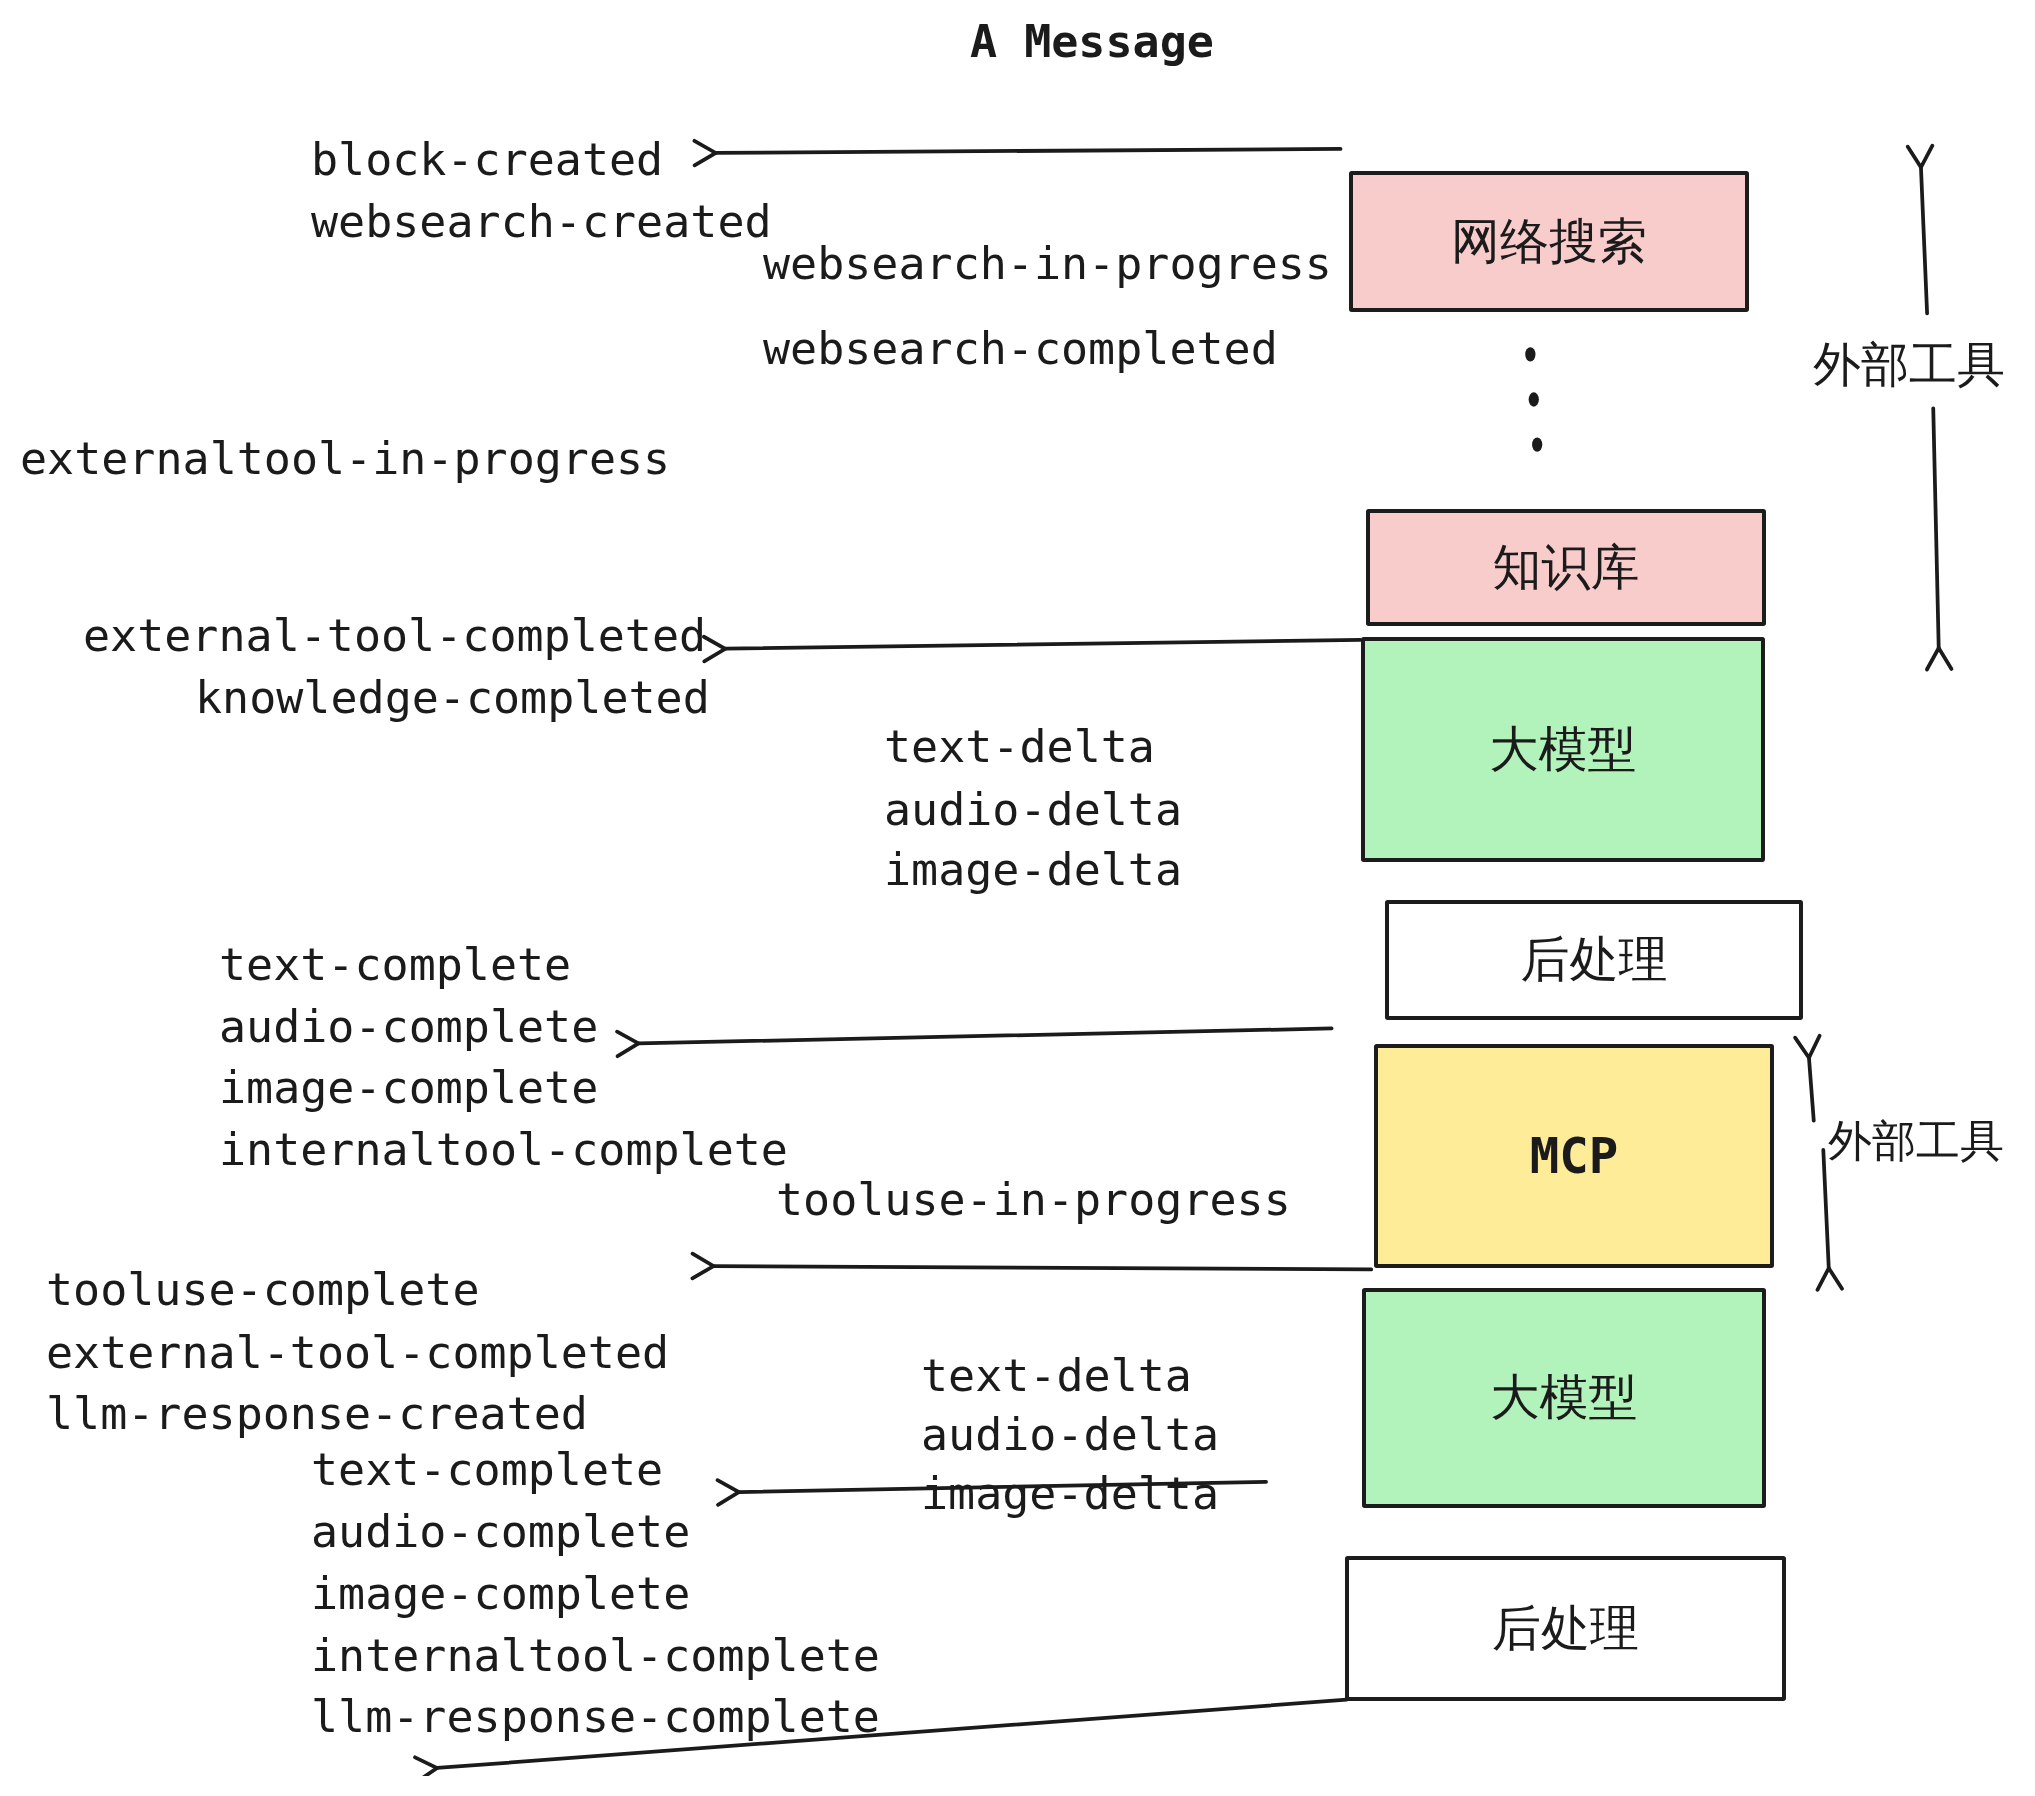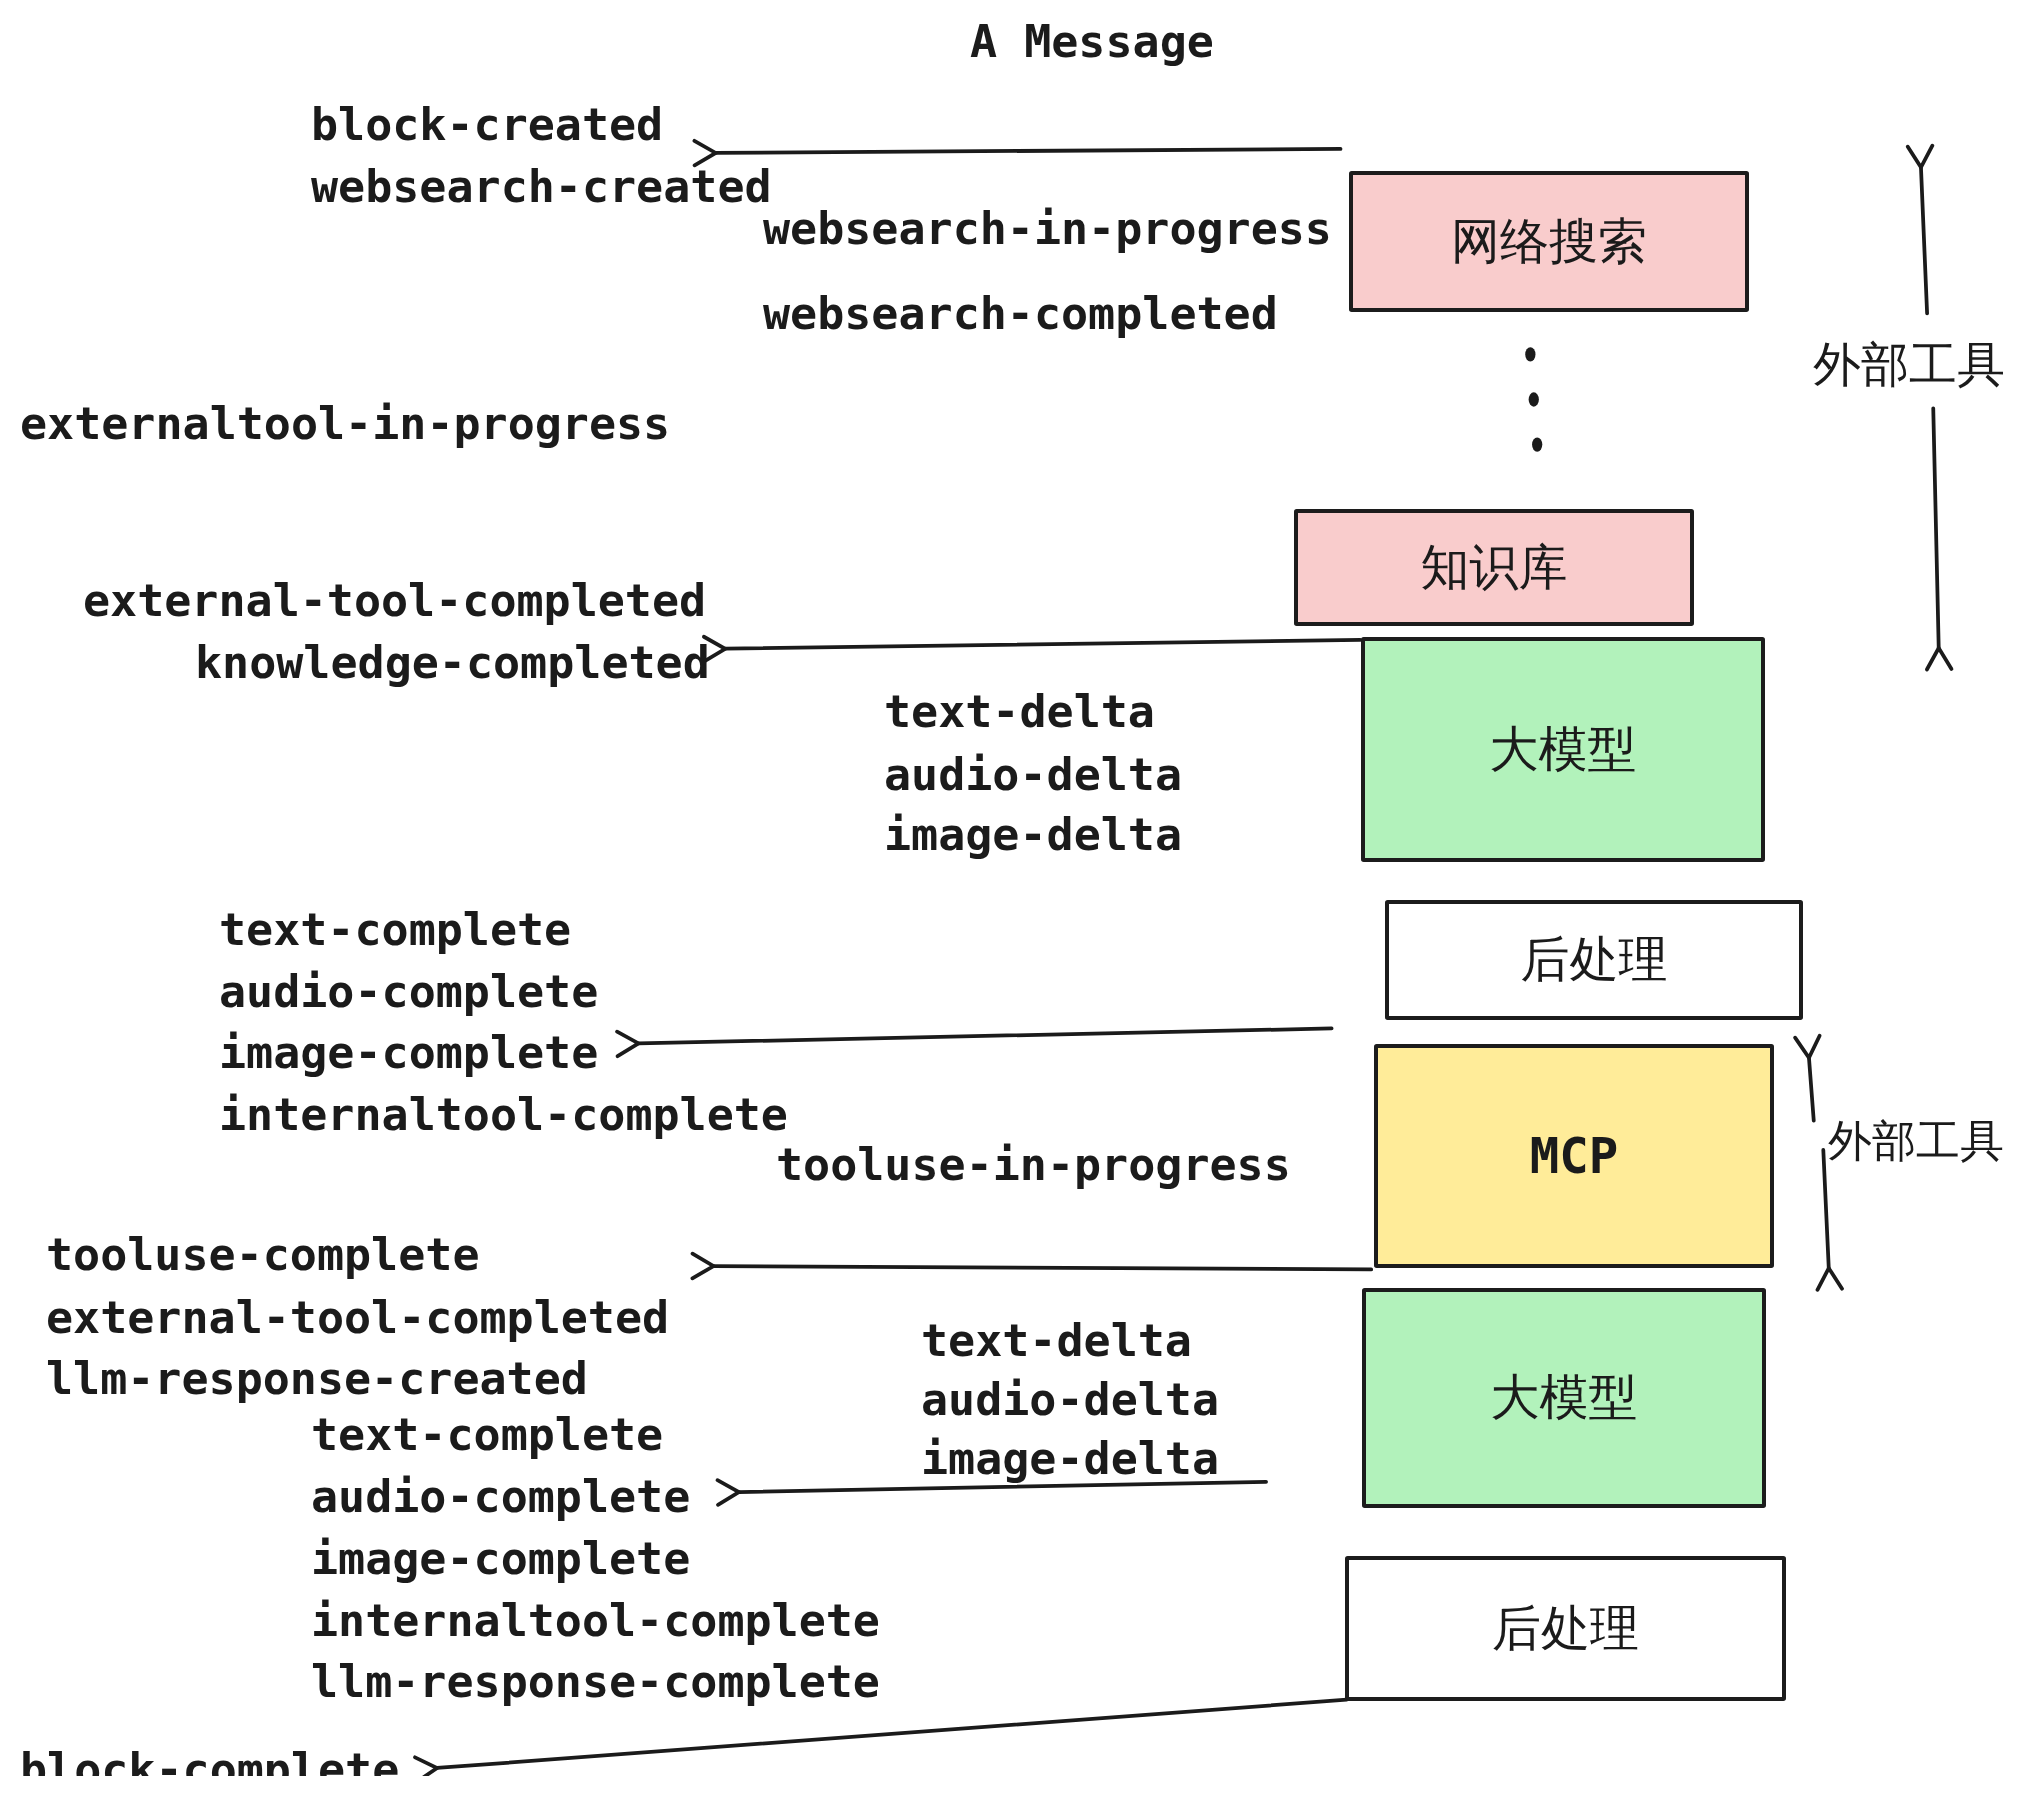--- a/index.html
+++ b/index.html
@@ -20,25 +20,26 @@
   .arrow {
     fill: none;
     stroke: #1b1b1b;
     stroke-width: 5.5;
     stroke-linecap: round;
   }
   .dot { fill: #1b1b1b; }
   .evt {
     position: absolute;
     font-family: "DejaVu Sans Mono", monospace;
-    font-weight: bold;
+    font-weight: normal;
     font-size: 45px;
     line-height: 1.05;
     color: #1b1b1b;
     white-space: nowrap;
+    margin-top: 35px;
   }
   .title {
     position: absolute;
     font-family: "DejaVu Sans Mono", monospace;
     font-weight: bold;
     font-size: 45px;
     color: #1b1b1b;
     white-space: nowrap;
   }
   .box {
@@ -135,21 +136,21 @@
   <div class="evt" style="left:311px;  top:1473px;">audio-complete</div>
   <div class="evt" style="left:311px;  top:1535px;">image-complete</div>
   <div class="evt" style="left:311px;  top:1597px;">internaltool-complete</div>
   <div class="evt" style="left:311px;  top:1658px;">llm-response-complete</div>
 
   <div class="evt" style="left:20px;   top:1746px;">block-complete</div>
 
   <div class="box pink" style="left:1349px; top:171px;  width:400px; height:141px;">
     <span class="cjk">网络搜索</span>
   </div>
-  <div class="box pink" style="left:1294px; top:509px;  width:400px; height:117px;">
+  <div class="box pink" style="left:1366px; top:509px;  width:400px; height:117px;">
     <span class="cjk">知识库</span>
   </div>
   <div class="box green" style="left:1361px; top:637px;  width:404px; height:225px;">
     <span class="cjk">大模型</span>
   </div>
   <div class="box white" style="left:1385px; top:900px; width:418px; height:120px;">
     <span class="cjk">后处理</span>
   </div>
   <div class="box yellow" style="left:1374px; top:1044px; width:400px; height:224px;">
     <span class="mono-label">MCP</span>

